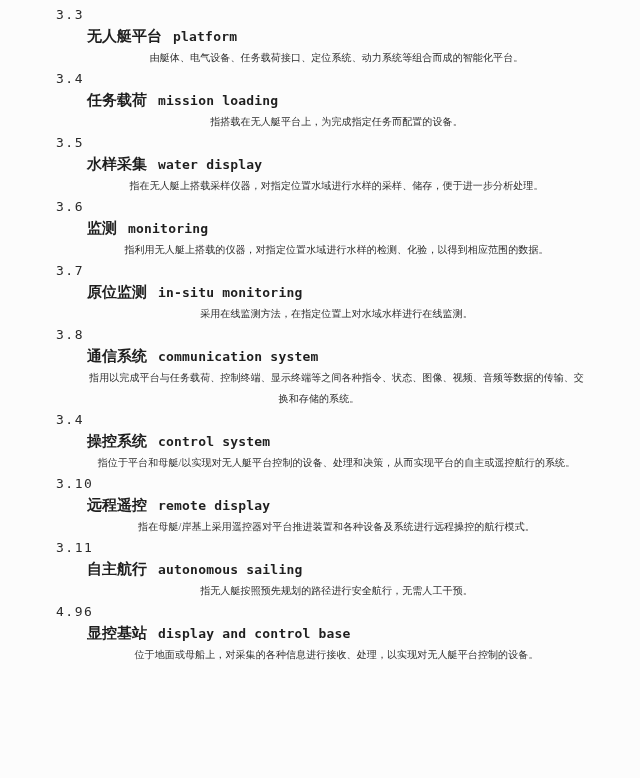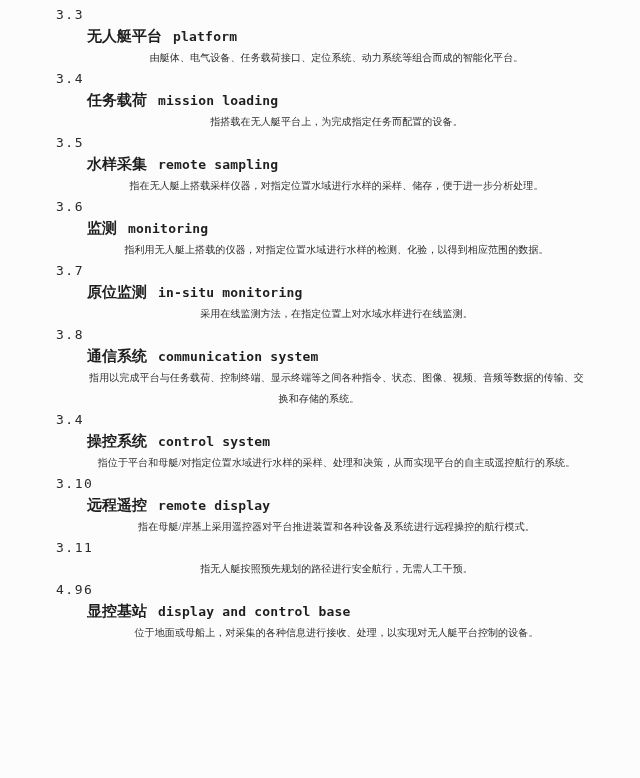--- a/index.html
+++ b/index.html
@@ -69,21 +69,21 @@
   </section>
 
   <section class="term">
     <div class="num">3.4</div>
     <h3 class="head"><span class="zh">任务载荷</span><span class="en">mission loading</span></h3>
     <p class="def">指搭载在无人艇平台上，为完成指定任务而配置的设备。</p>
   </section>
 
   <section class="term">
     <div class="num">3.5</div>
-    <h3 class="head"><span class="zh">水样采集</span><span class="en">remote sampling</span></h3>
+    <h3 class="head"><span class="zh">水样采集</span><span class="en">water display</span></h3>
     <p class="def">指在无人艇上搭载采样仪器，对指定位置水域进行水样的采样、储存，便于进一步分析处理。</p>
   </section>
 
   <section class="term">
     <div class="num">3.6</div>
     <h3 class="head"><span class="zh">监测</span><span class="en">monitoring</span></h3>
     <p class="def">指利用无人艇上搭载的仪器，对指定位置水域进行水样的检测、化验，以得到相应范围的数据。</p>
   </section>
 
   <section class="term">
@@ -94,31 +94,32 @@
 
   <section class="term">
     <div class="num">3.8</div>
     <h3 class="head"><span class="zh">通信系统</span><span class="en">communication system</span></h3>
     <p class="def">指用以完成平台与任务载荷、控制终端、显示终端等之间各种指令、状态、图像、视频、音频等数据的传输、交换和存储的系统。</p>
   </section>
 
   <section class="term">
     <div class="num">3.4</div>
     <h3 class="head"><span class="zh">操控系统</span><span class="en">control system</span></h3>
-    <p class="def">指位于平台和母艇/对指定位置水域进行水样的采样、处理和决策，从而实现平台的自主或遥控航行的系统。</p>
+    <p class="def">指位于平台和母艇/以实现对无人艇平台控制的设备、处理和决策，从而实现平台的自主或遥控航行的系统。</p>
   </section>
 
   <section class="term">
     <div class="num">3.10</div>
     <h3 class="head"><span class="zh">远程遥控</span><span class="en">remote display</span></h3>
     <p class="def">指在母艇/岸基上采用遥控器对平台推进装置和各种设备及系统进行远程操控的航行模式。</p>
   </section>
 
   <section class="term">
     <div class="num">3.11</div>
+    <h3 class="head"><span class="zh">自主航行</span><span class="en">autonomous sailing</span></h3>
     <p class="def">指无人艇按照预先规划的路径进行安全航行，无需人工干预。</p>
   </section>
 
   <section class="term">
     <div class="num">4.96</div>
     <h3 class="head"><span class="zh">显控基站</span><span class="en">display and control base</span></h3>
     <p class="def">位于地面或母船上，对采集的各种信息进行接收、处理，以实现对无人艇平台控制的设备。</p>
   </section>
 
 </div>

